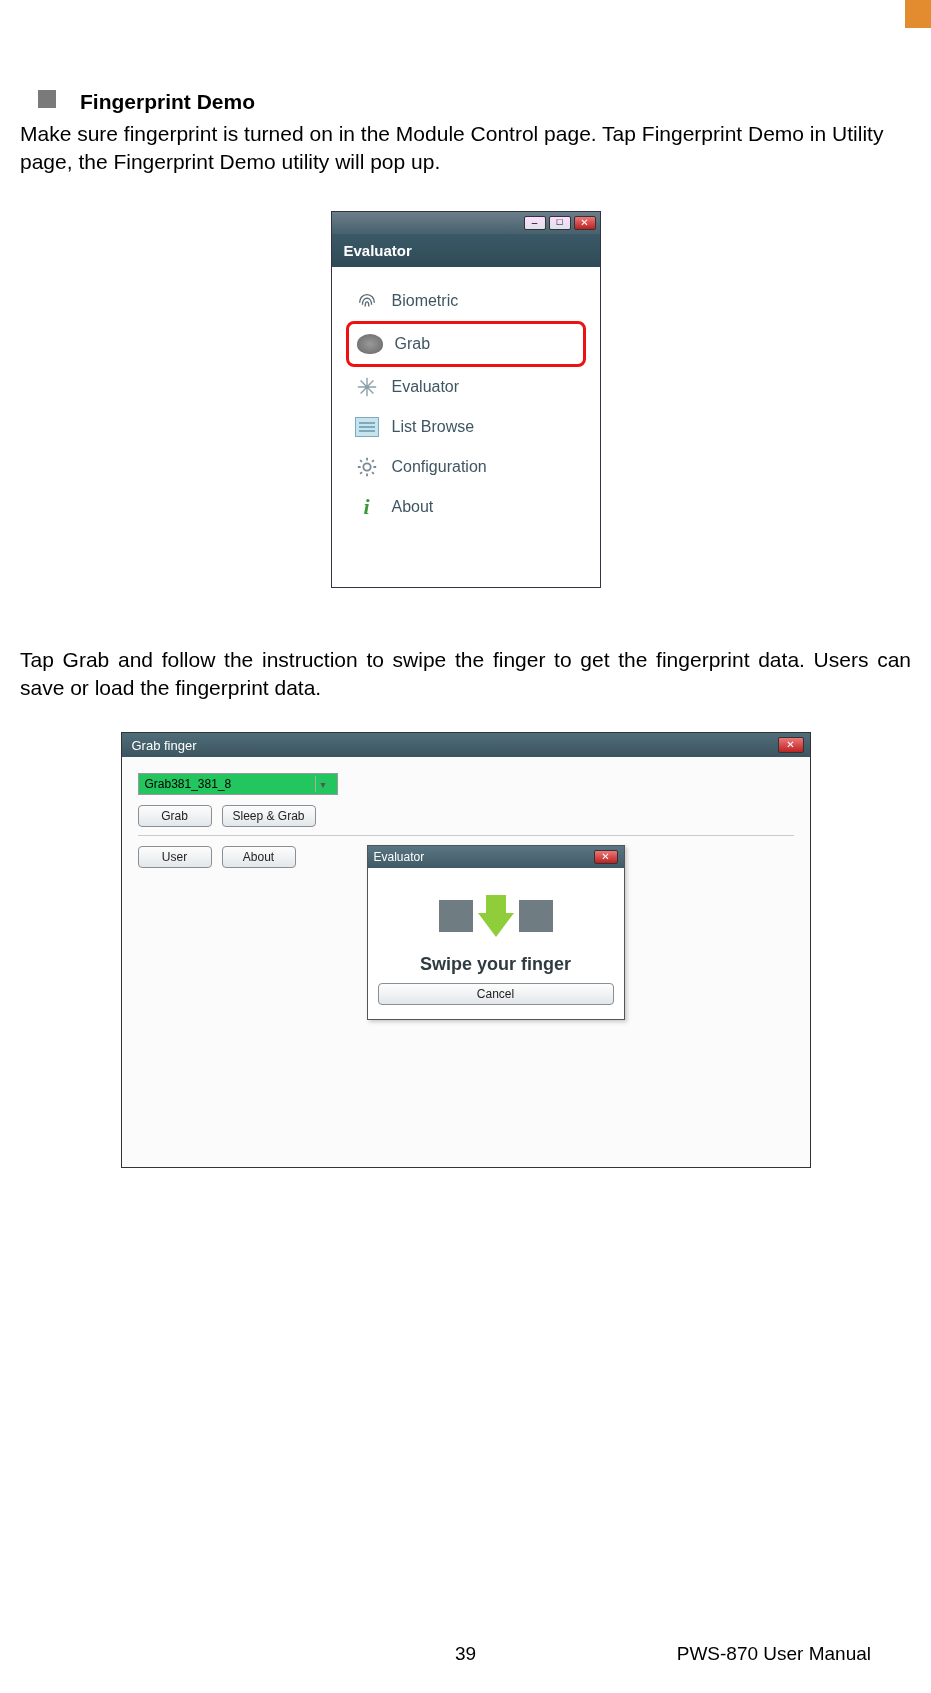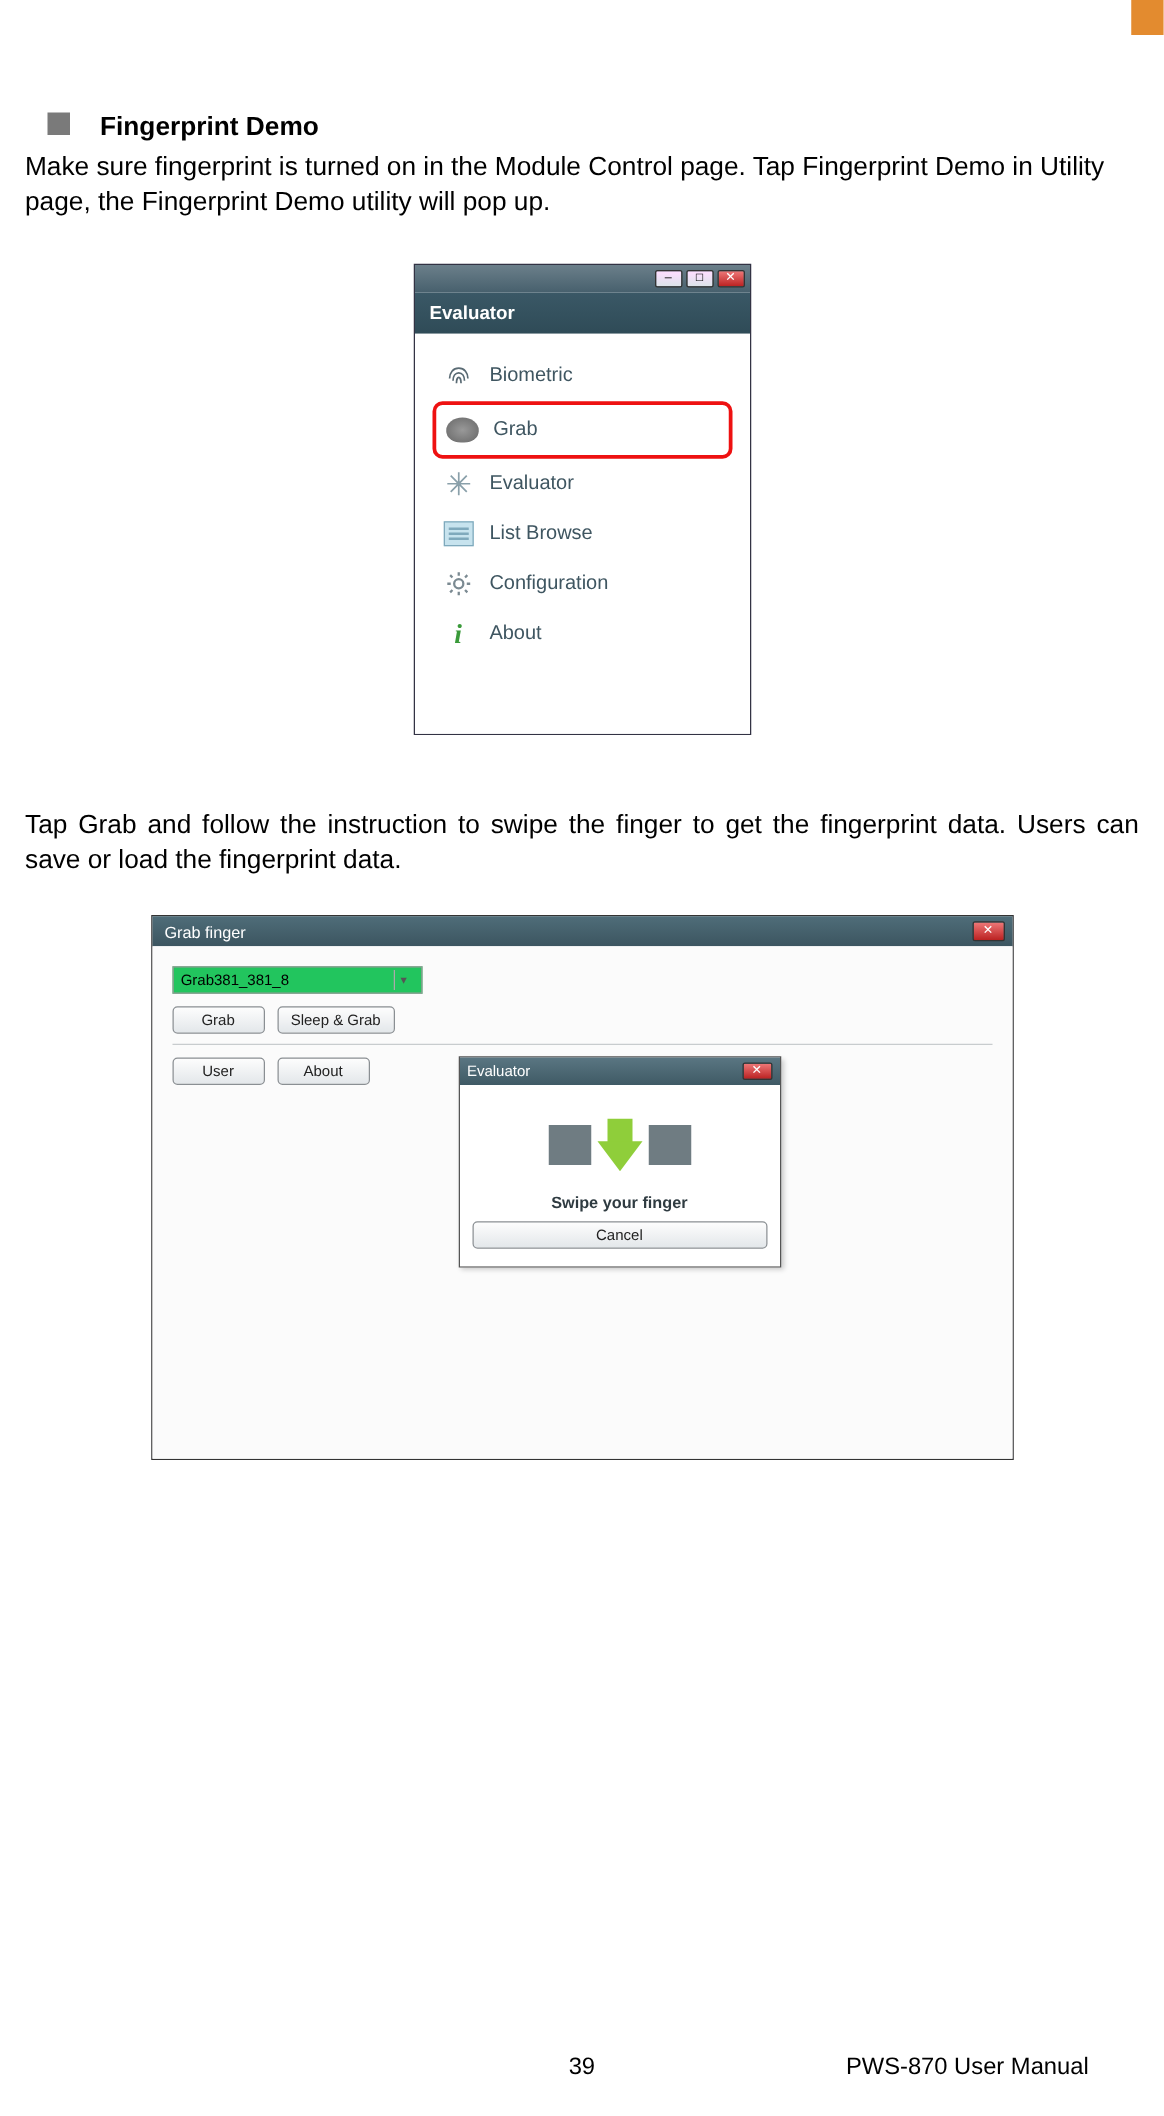--- a/index.html
+++ b/index.html
@@ -153,21 +153,21 @@
     width: 0; height: 0;
     border-left: 18px solid transparent;
     border-right: 18px solid transparent;
     border-top: 24px solid #8fce3a;
     position: relative;
   }
   .arrow-stem {
     width: 20px; height: 20px; background:#8fce3a;
     margin: 0 auto -2px auto;
   }
-  .swipe-label { font-weight:bold; font-size:13px; color:#2f3b41; margin-bottom:8px; }
+  .swipe-label { font-weight:bold; font-size:18px; color:#2f3b41; margin-bottom:8px; }
 
   
   .footer {
     position: absolute;
     bottom: 50px;
     left: 0; right: 0;
     font-size: 19px;
     color: #000;
   }
   .footer .pnum { position:absolute; left: 50%; transform: translateX(-50%); }

